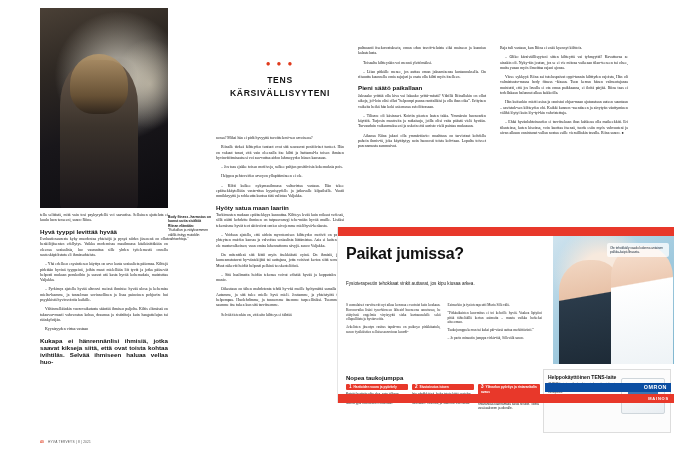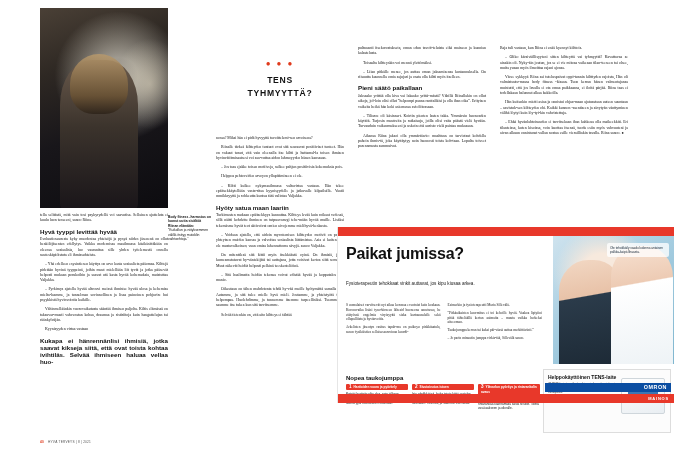--- a/index.html
+++ b/index.html
@@ -207,21 +207,21 @@
     <p>Vähinmelläänkin vuorovaikutusta sääntää ihmisen paljolta. Kiltis elämässä on taksuvar-muuti vahvenstan kohaa, draamaa ja ristiriitoja kuin hangattelujan tai räänkylväjän.</p>
     <p>Kyynisyyden virtaa vastaan</p>
     <div class="head">Kukapa ei hänrennänlisi ihmisiä, jotka saavat kikseja siitä, että ovat toista kohtaa ivihtiläs. Selvää ihmiseen haluaa vellaa huo-</div>
     <p class="noind"></p>
   </div>
 
   <div class="col" style="left:216px;top:60px;width:128px;">
     <div class="dots">● ● ●</div>
     <div class="headline" style="margin-top:6px;">
       <div>TENS</div>
-      <div>TYHMYYTTÄ?</div>
+      <div>KÄRSIVÄLLISYYTENI</div>
     </div>
   </div>
 
   <div class="col body" style="left:216px;top:136px;width:128px;height:305px;">
     <p class="noind">nossa? Miksi hän ei pidä hyvyyttä tavoittelemi-sen arvoisena?</p>
     <p>Riinalle tärkeä kiltteyden tuntuot ovat sitä seuraavat positiiviset tunteet. Hän on vakuut tunut, että vain oleenalla itse kiltti ja huttamal-la toisen ihmisen hyvinvätitmisaatsesi voi saa-vuttaa aidon lahmoyyden hänen kanssaan.</p>
     <p>– Jos taas ejakke toisen motiiveja, sulkee pahjun positiivisia kokemuksia pois.</p>
     <p>Helppoa pehtoveiden arvoyon yllapitämineen ei ole.</p>
     <p>– Kiltti kulkee nykymaailmassa valtavirtaa vastaan. Hän tekee epäitsekkäytellään vasta-ritaa kyynisyydelle ja jatkuvalle kilpailuille. Vaatii mmikkryyttä ja rohkeutta kuntua tätä valintaa Valjakka.</p>
     <div class="head">Hyöty satua maan laariin</div>

